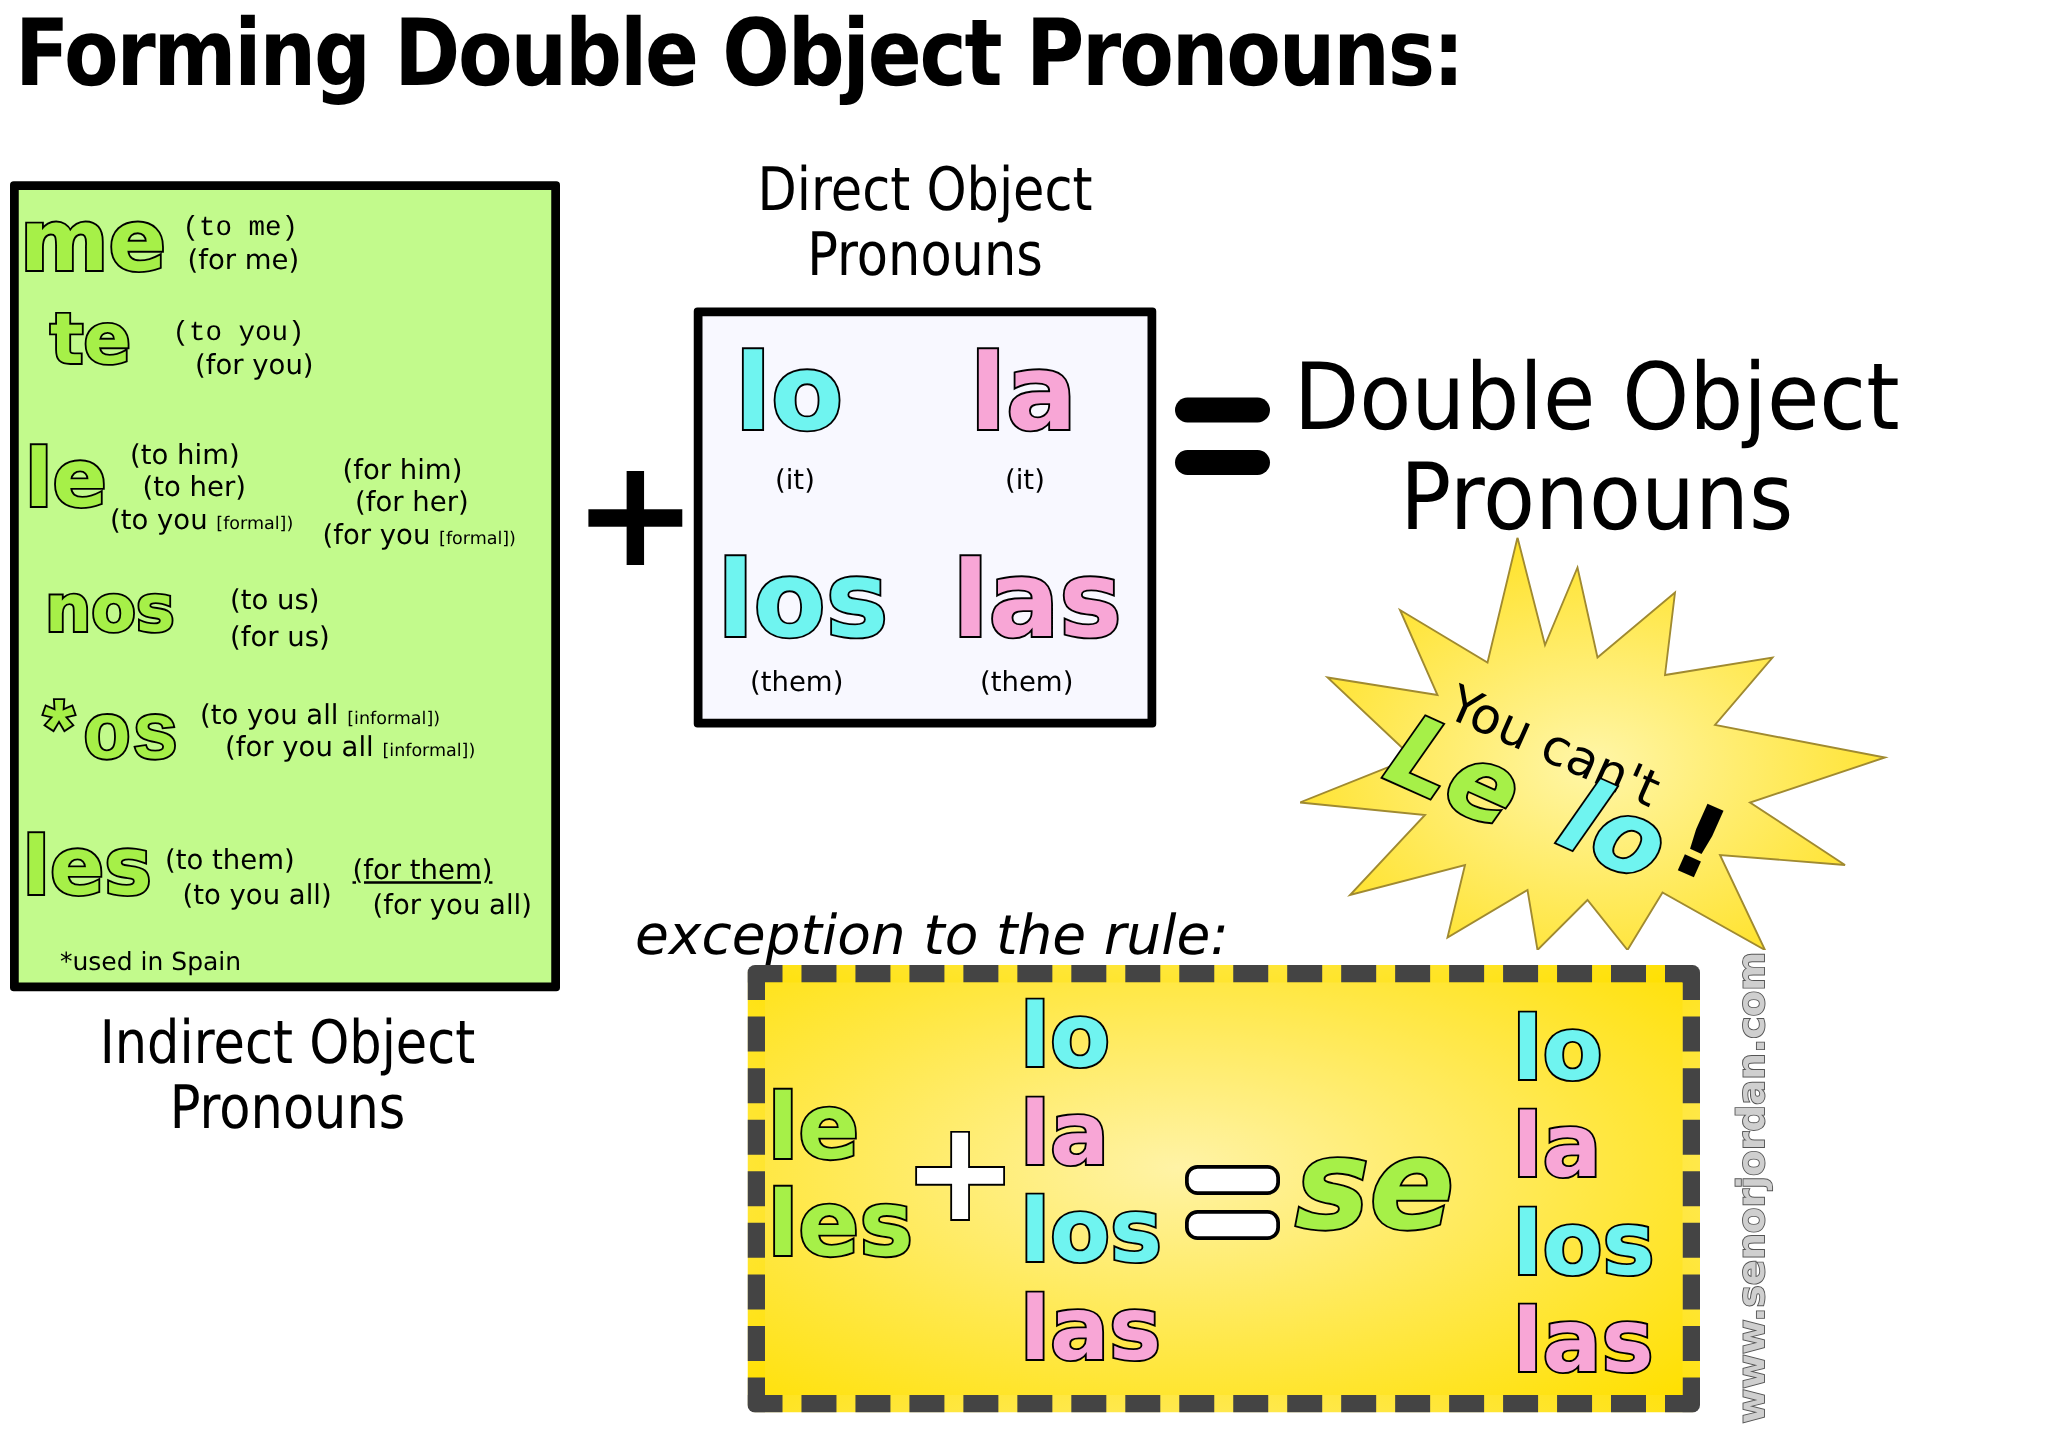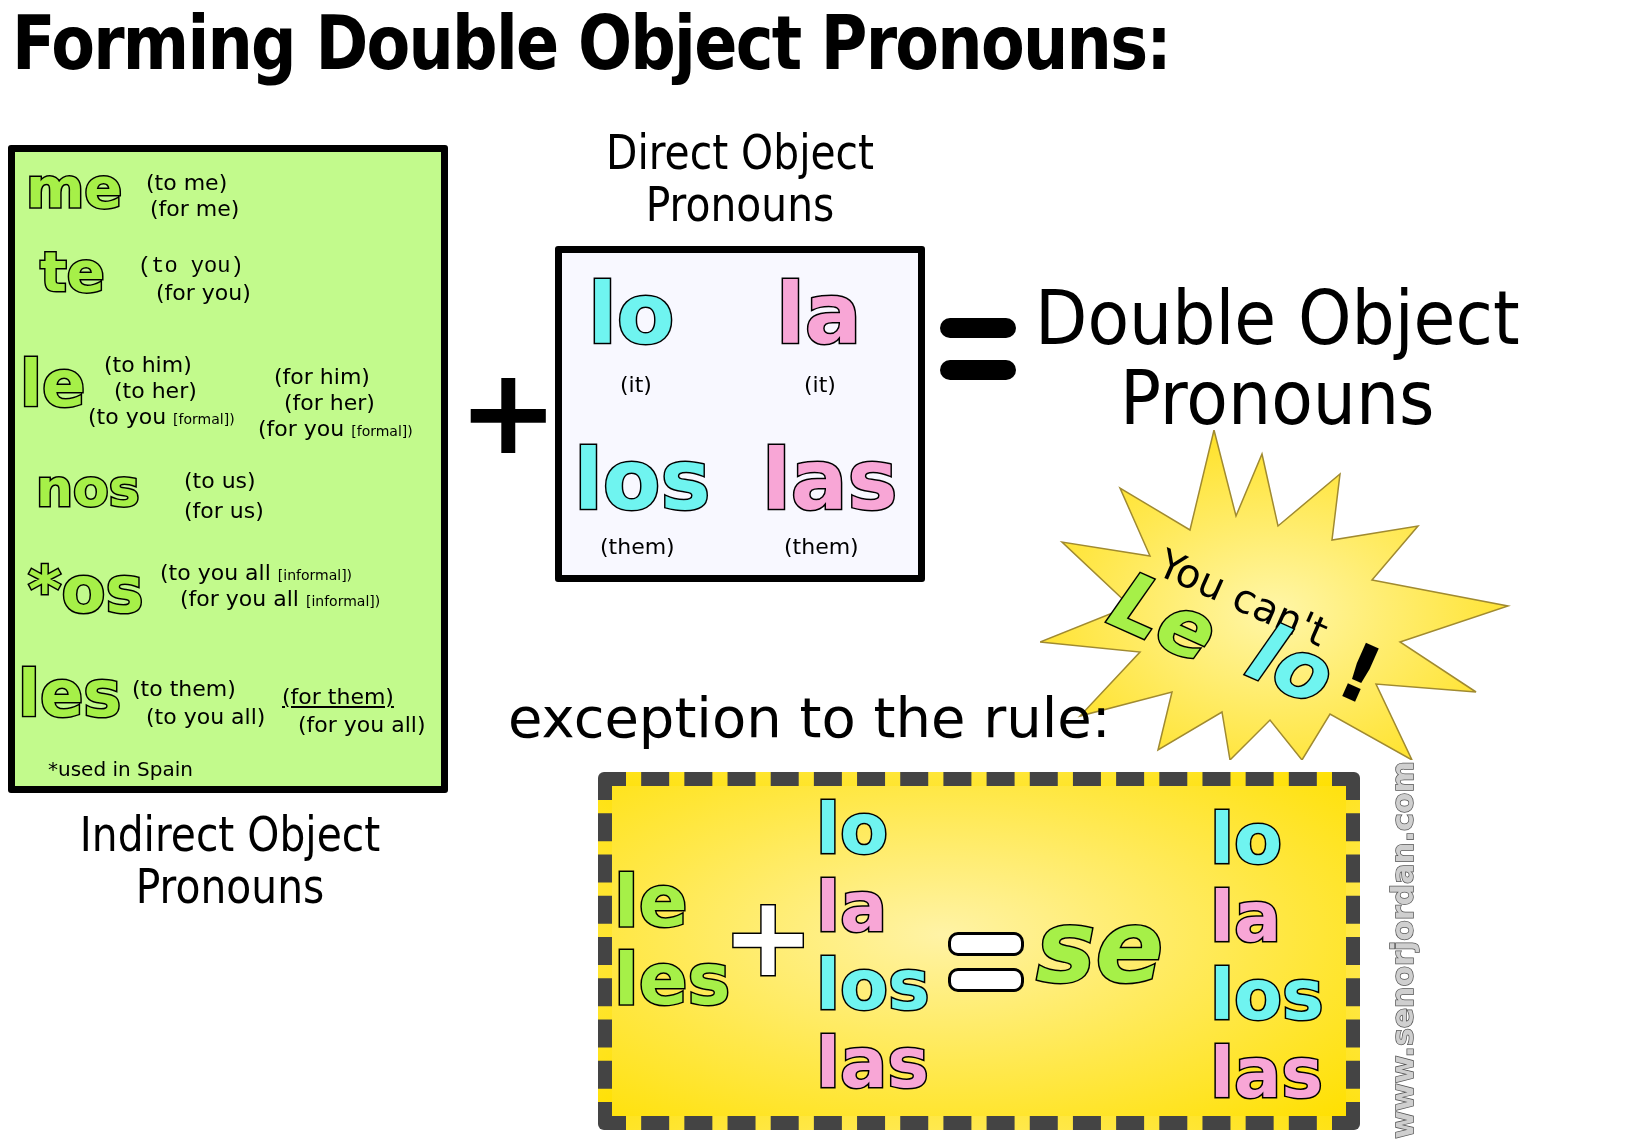--- a/index.html
+++ b/index.html
@@ -14,54 +14,54 @@
   .pink{color:#f8a6d6;}
   .small{font-family:"DejaVu Sans",sans-serif;font-size:22px;line-height:26px;white-space:nowrap;}
   .tiny{font-size:14px;}
   .cap{font-size:48px;line-height:52px;text-align:center;transform:scaleX(0.85);white-space:nowrap;}
   .plus{font-size:120px;font-weight:bold;line-height:1;}
   .do-box{left:555px;top:246px;width:370px;height:336px;background:#f8f8ff;border:7px solid #000;box-sizing:border-box;border-radius:3px;}
   .eq{left:940px;top:318px;width:76px;}
   .eq div{height:20px;background:#000;border-radius:10px;margin-bottom:22px;}
   .dop{left:1035px;top:278px;font-size:74px;line-height:80px;text-align:center;transform:scaleX(0.92);transform-origin:left top;white-space:nowrap;}
   .burst{left:1040px;top:430px;width:480px;height:330px;}
-  .exc{left:508px;top:685px;font-size:56px;white-space:nowrap;}
+  .exc{left:508px;top:723px;font-size:44px;font-style:italic;white-space:nowrap;}
   .ex-box{left:598px;top:772px;width:762px;height:358px;background:radial-gradient(ellipse at 45% 45%,#fff3a6 0%,#ffe84a 55%,#ffe000 100%);border:14px dashed #444;box-sizing:border-box;border-radius:6px;}
   .url{left:1372px;top:770px;width:60px;height:360px;}
   .url span{position:absolute;left:50%;top:50%;transform:translate(-50%,-50%) rotate(-90deg);font-size:30px;font-weight:bold;color:#cfcfcf;-webkit-text-stroke:1.5px #555;paint-order:stroke fill;white-space:nowrap;letter-spacing:0px;}
   .stack div{line-height:78px;}
 </style>
 </head>
 <body>
 
 <div class="abs title">Forming Double Object Pronouns:</div>
 
 <div class="abs io-box"></div>
 
-<div class="abs big green" style="left:26px;top:160px;font-size:56px;">me</div>
-<div class="abs small" style="left:146px;top:170px;">(to me)</div>
+<div class="abs big green" style="left:16px;top:160px;font-size:68px;">me</div>
+<div class="abs small" style="left:146px;top:170px;font-family:Liberation Mono, monospace;">(to me)</div>
 <div class="abs small" style="left:150px;top:196px;">(for me)</div>
 
 <div class="abs big green" style="left:40px;top:244px;font-size:56px;">te</div>
 <div class="abs small" style="left:138px;top:254px;font-family:Liberation Mono, monospace;">(to you)</div>
 <div class="abs small" style="left:156px;top:280px;">(for you)</div>
 
 <div class="abs big green" style="left:20px;top:352px;font-size:64px;">le</div>
 <div class="abs small" style="left:104px;top:352px;">(to him)</div>
 <div class="abs small" style="left:114px;top:378px;">(to her)</div>
 <div class="abs small" style="left:88px;top:404px;"><span>(to you</span> <span class="tiny">[formal])</span></div>
 <div class="abs small" style="left:274px;top:364px;">(for him)</div>
 <div class="abs small" style="left:284px;top:390px;">(for her)</div>
 <div class="abs small" style="left:258px;top:416px;"><span>(for you</span> <span class="tiny">[formal])</span></div>
 
 <div class="abs big green" style="left:36px;top:462px;font-size:52px;">nos</div>
 <div class="abs small" style="left:184px;top:468px;">(to us)</div>
 <div class="abs small" style="left:184px;top:498px;">(for us)</div>
 
-<div class="abs big green" style="left:28px;top:558px;font-size:64px;">*os</div>
+<div class="abs big green" style="left:28px;top:558px;font-size:64px;font-family:Liberation Mono, monospace;">*os</div>
 <div class="abs small" style="left:160px;top:560px;"><span>(to you all</span> <span class="tiny">[informal])</span></div>
 <div class="abs small" style="left:180px;top:586px;"><span>(for you all</span> <span class="tiny">[informal])</span></div>
 
 <div class="abs big green" style="left:18px;top:662px;font-size:64px;">les</div>
 <div class="abs small" style="left:132px;top:676px;">(to them)</div>
 <div class="abs small" style="left:146px;top:704px;">(to you all)</div>
 <div class="abs small" style="left:282px;top:684px;text-decoration:underline;">(for them)</div>
 <div class="abs small" style="left:298px;top:712px;">(for you all)</div>
 
 <div class="abs small" style="left:48px;top:756px;font-size:20px;">*used in Spain</div>

